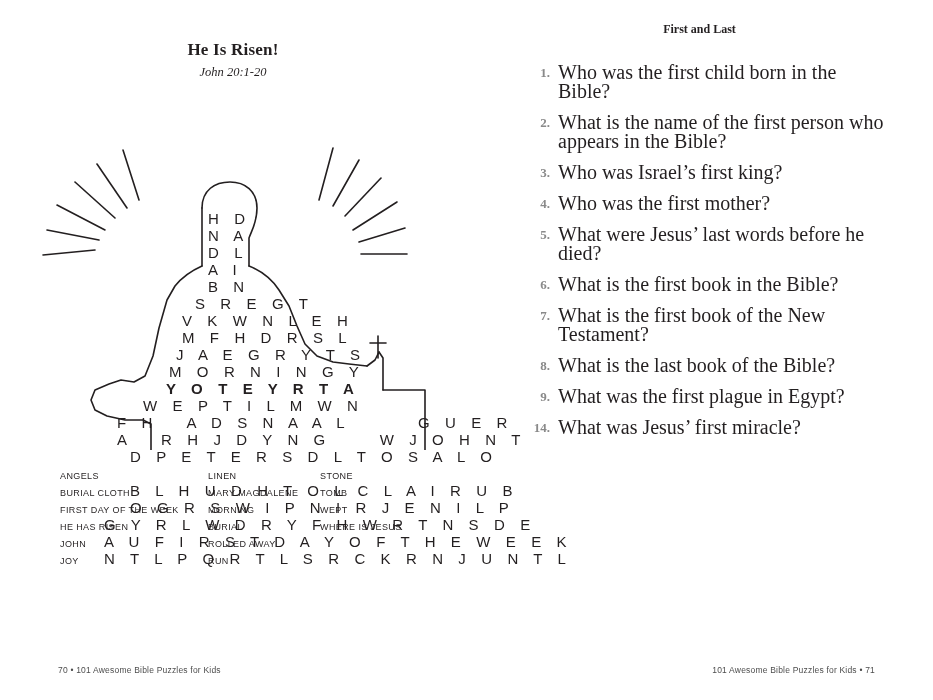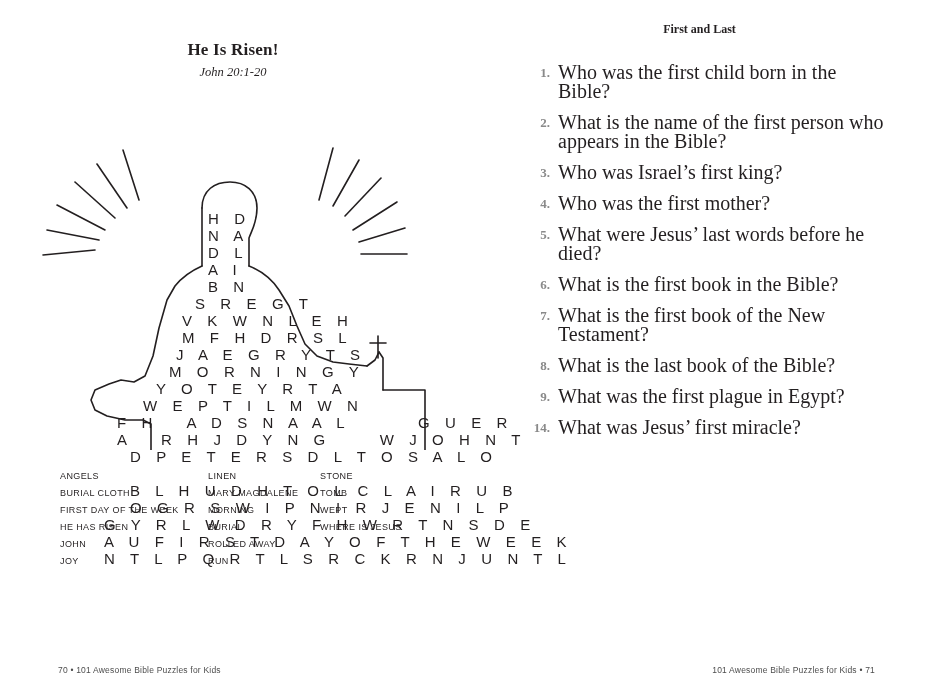--- a/index.html
+++ b/index.html
@@ -240,21 +240,21 @@
         <div class="grid-row" style="left:175px; top:120px;">H D</div>
         <div class="grid-row" style="left:175px; top:137px;">N A</div>
         <div class="grid-row" style="left:175px; top:154px;">D L</div>
         <div class="grid-row" style="left:175px; top:171px;">A I</div>
         <div class="grid-row" style="left:175px; top:188px;">B N</div>
         <div class="grid-row" style="left:162px; top:205px;">S R E G T</div>
         <div class="grid-row" style="left:149px; top:222px;">V K W N L E H</div>
         <div class="grid-row" style="left:149px; top:239px;">M F H D R S L</div>
         <div class="grid-row" style="left:136px; top:256px;margin-left:7px;">J A E G R Y T S</div>
         <div class="grid-row" style="left:136px; top:273px;">M O R N I N G Y</div>
-        <div class="grid-row" style="left:123px; top:290px;">Y O T E Y R T A</div>
+        <div class="grid-row" style="left:133px; top:290px;font-weight:bold;">Y O T E Y R T A</div>
         <div class="grid-row" style="left:110px; top:307px;">W E P T I L M W N</div>
         <div class="grid-row" style="left:84px;  top:324px;">F H   A D S N A A L       G U E R</div>
         <div class="grid-row" style="left:84px;  top:341px;">A   R H J D Y N G     W J O H N T</div>
         <div class="grid-row" style="left:97px;  top:358px;">D P E T E R S D L T O S A L O</div>
         <div class="grid-row" style="left:97px;  top:392px;">B L H U D H T O L C L A I R U B</div>
         <div class="grid-row" style="left:97px;  top:409px;">O G R S W I P N I R J E N I L P</div>
         <div class="grid-row" style="left:71px;  top:426px;">G Y R L W D R Y F H W R T N S D E</div>
         <div class="grid-row" style="left:71px;  top:443px;">A U F I R S T D A Y O F T H E W E E K</div>
         <div class="grid-row" style="left:71px;  top:460px;">N T L P Q R T L S R C K R N J U N T L</div>
       </div>

